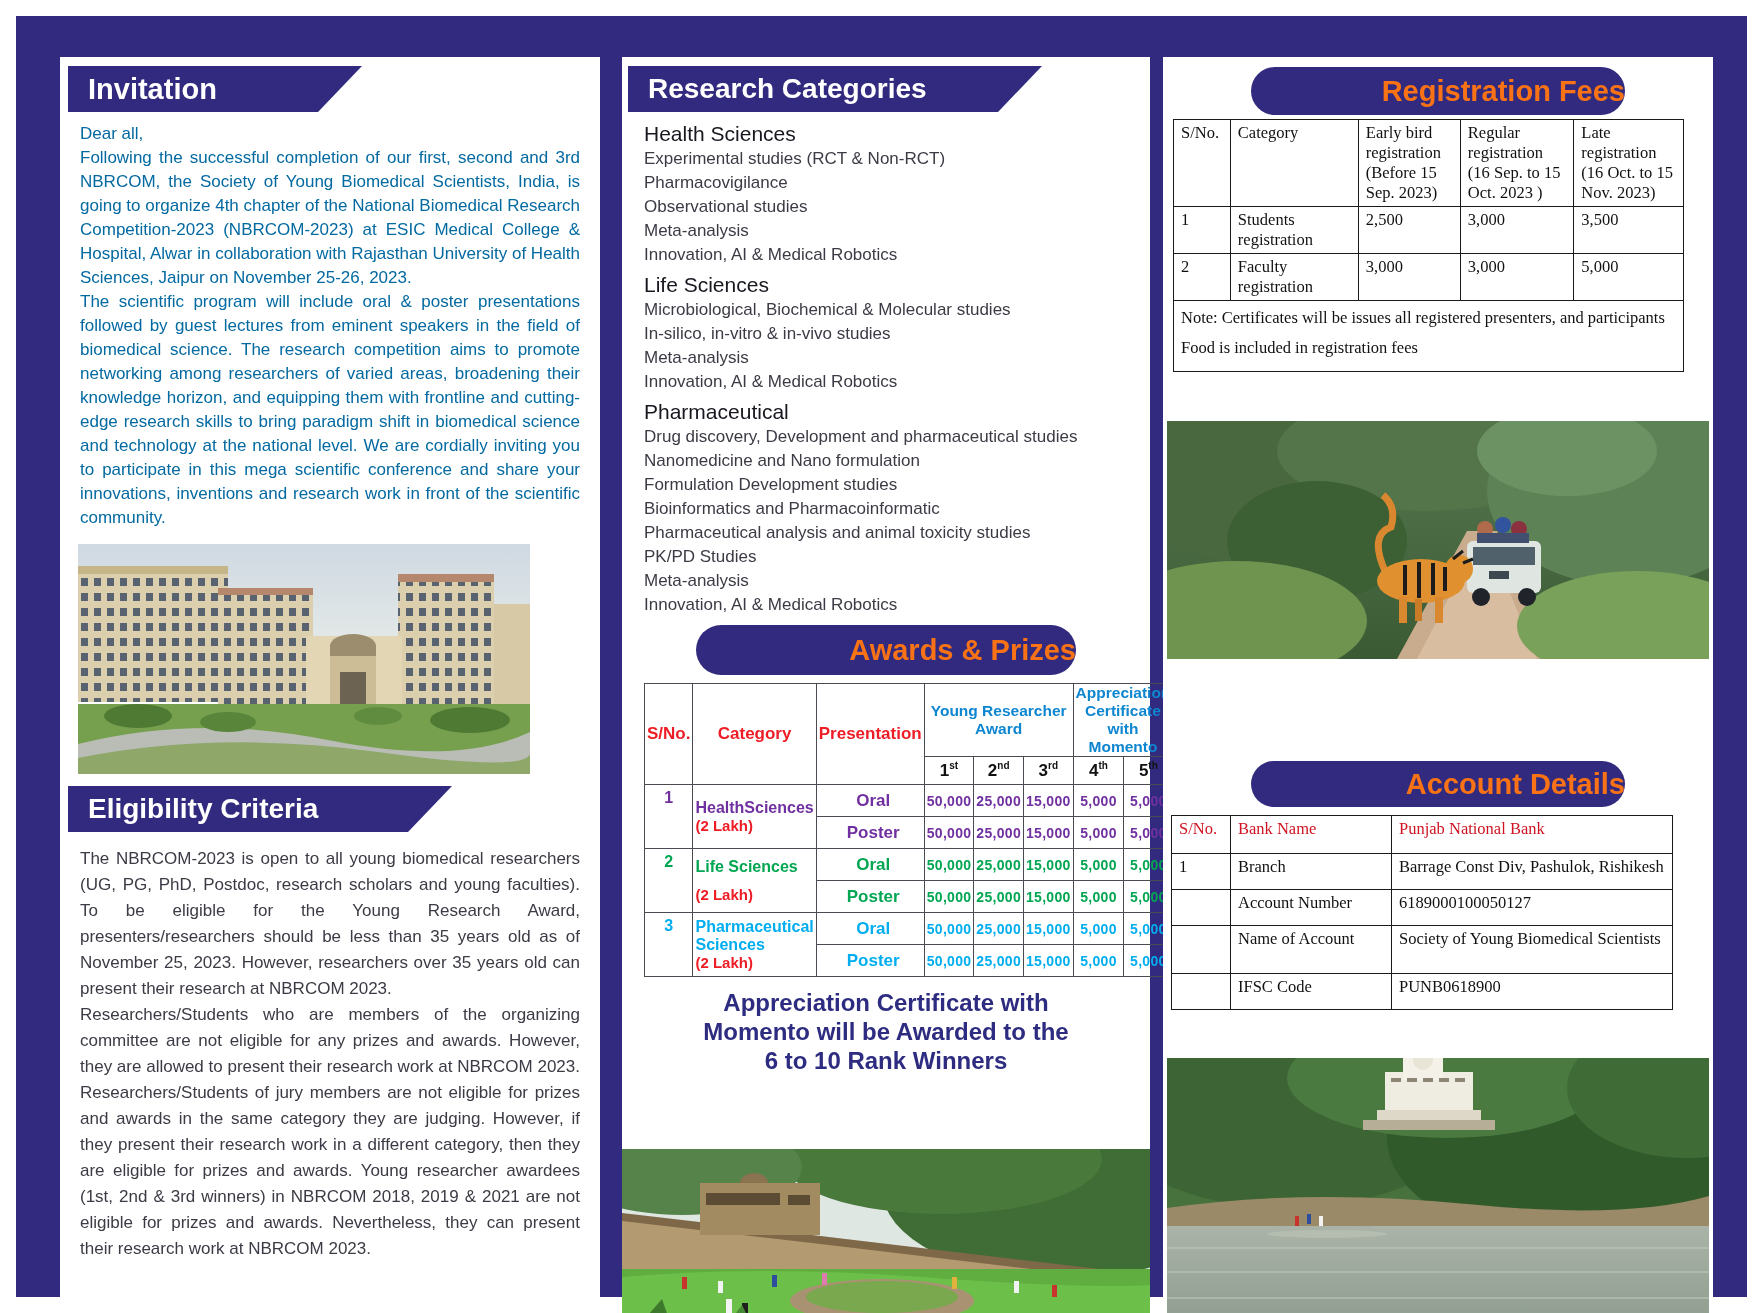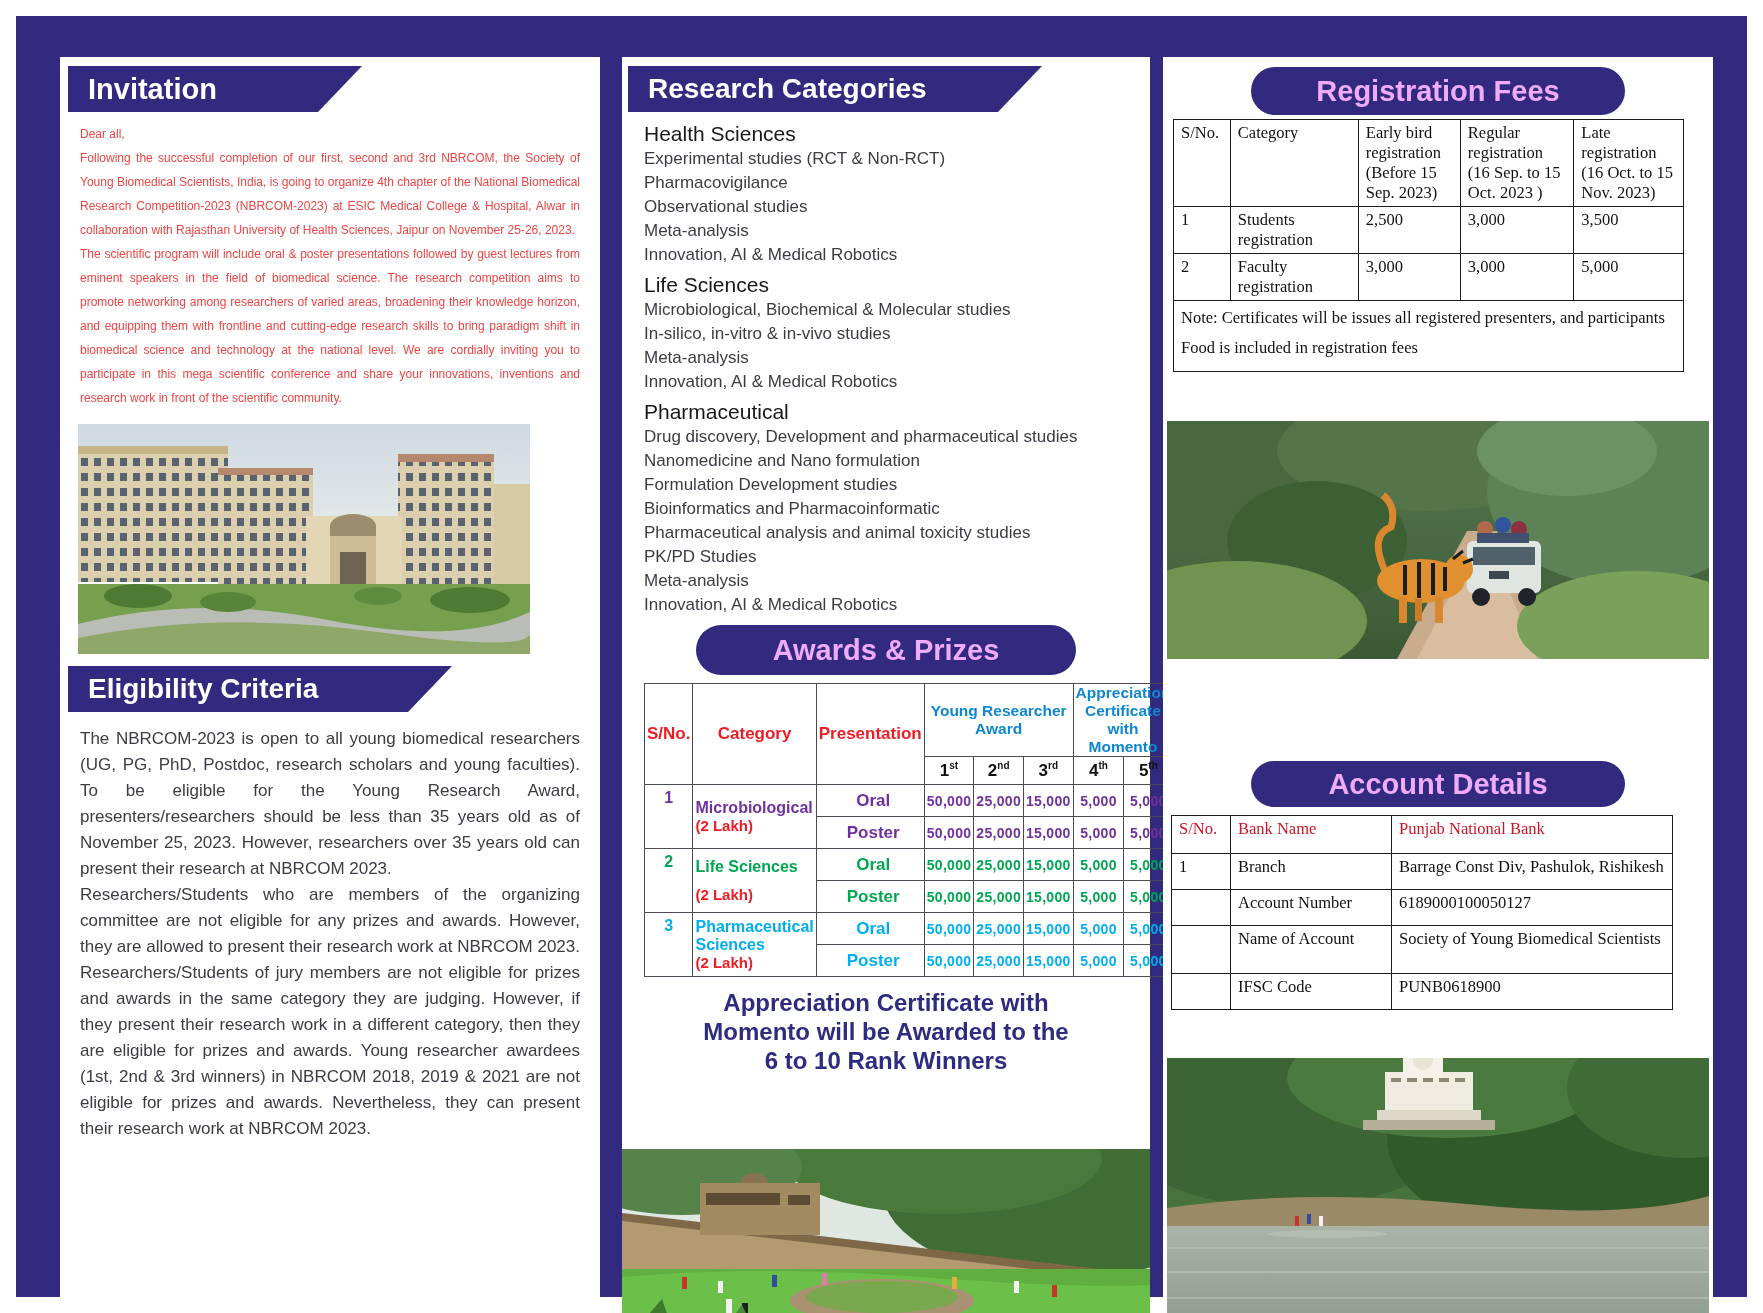--- a/index.html
+++ b/index.html
@@ -9,24 +9,24 @@
   .card{position:absolute;top:57px;height:1288px;background:#ffffff;}
   .card-left{left:60px;width:540px;padding:0 20px;box-sizing:border-box;}
   .card-mid{left:622px;width:528px;padding:0 22px;box-sizing:border-box;}
   .card-right{left:1163px;width:550px;}
 
   
   .flag{background:#312a7e;color:#fff;font-weight:bold;font-size:29px;line-height:46px;
         display:inline-block;padding:0 64px 0 20px;
         clip-path:polygon(0 0,100% 0,calc(100% - 44px) 100%,0 100%);}
   
-  .pill{background:#312a7e;color:#f0abfc;font-weight:bold;font-size:29px;line-height:50px;
-        text-align:center;border-radius:26px;}
-
-  .body-text{font-size:12px;line-height:24px;text-align:justify;color:#ef4444;}
+  .pill{background:#312a7e;color:#f97316;font-weight:bold;font-size:29px;line-height:50px;
+        text-align:right;border-radius:26px;}
+
+  .body-text{font-size:17px;line-height:24px;text-align:justify;color:#0369a1;}
   .body-text p{margin:0;}
   .elig-text{font-size:17px;line-height:26px;text-align:justify;color:#3b3b45;}
   .elig-text p{margin:0;}
 
   .photo{display:block;}
 
   
   .cat-head{font-size:21px;font-weight:normal;color:#17171f;margin:6px 0 2px 0;line-height:23px;}
   .cat-item{font-size:17px;line-height:24px;color:#3b3b45;}
 
@@ -163,21 +163,21 @@
         <td class="aw-ord" style="width:57px;"><span>1</span><sup>st</sup></td>
         <td class="aw-ord" style="width:57px;"><span>2</span><sup>nd</sup></td>
         <td class="aw-ord" style="width:64px;"><span>3</span><sup>rd</sup></td>
         <td class="aw-ord" style="width:52px;"><span>4</span><sup>th</sup></td>
         <td class="aw-ord" style="width:49px;"><span>5</span><sup>th</sup></td>
       </tr>
 
       <tr class="aw-data">
         <td rowspan="2" class="aw-sno c1">1</td>
         <td rowspan="2">
-          <div class="aw-catname c1">Microbiological</div>
+          <div class="aw-catname c1">HealthSciences</div>
           <div class="aw-pool" style="text-align:left;">(2 Lakh)</div>
         </td>
         <td class="aw-label c1">Oral</td>
         <td class="aw-val c1">50,000</td>
         <td class="aw-val c1">25,000</td>
         <td class="aw-val c1">15,000</td>
         <td class="aw-val c1">5,000</td>
         <td class="aw-val c1">5,000</td>
       </tr>
       <tr class="aw-data">

